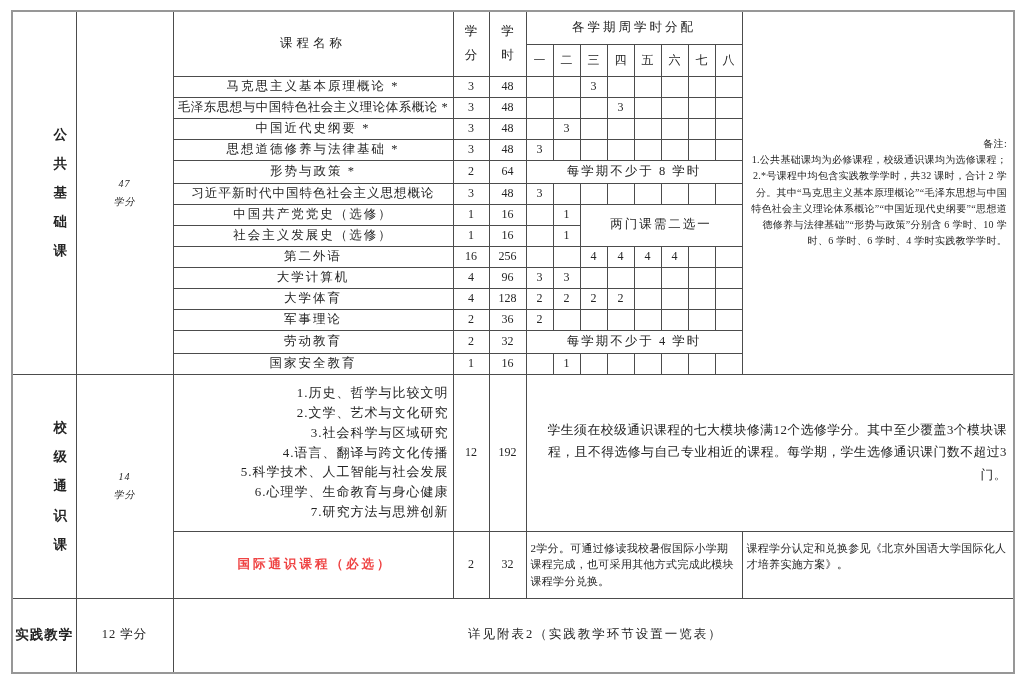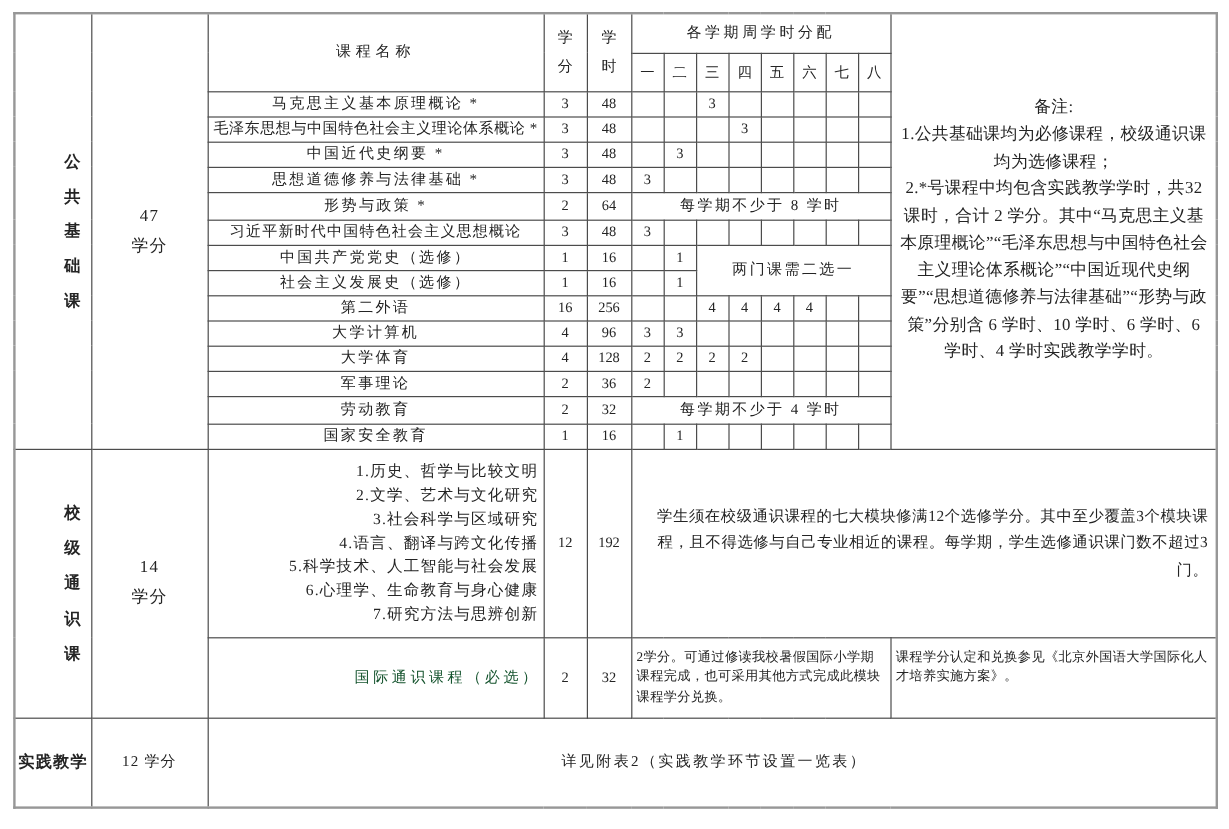--- a/index.html
+++ b/index.html
@@ -26,34 +26,34 @@
   td.num{font-size:12px;letter-spacing:0;}
   td.semcell{font-size:12px;}
   td.spantext{letter-spacing:2px;font-size:12.5px;}
   .vtextwrap{display:flex;justify-content:center;}
   .vtext{
     width:16px;word-break:break-all;text-align:center;
     font-weight:bold;font-size:13.5px;line-height:2.15;letter-spacing:0;margin-left:32px;
   }
   .hdr2{display:flex;justify-content:center;}
   .hdr2 > div{width:15px;word-break:break-all;line-height:1.9;font-size:12.5px;}
-  .credcell div{line-height:1.8;font-size:14px;letter-spacing:1px;}
+  .credcell div{line-height:1.8;font-size:10px;letter-spacing:1px;font-style:italic;}
   td.hdrname{letter-spacing:4px;margin-left:28px;}
   td.disthdr{letter-spacing:3px;}
   td.noteCell{
-    text-align:center;vertical-align:middle;padding:4px 6px 4px 7px;
-    font-size:14px;line-height:1.62;letter-spacing:0.3px;
+    text-align:right;vertical-align:middle;padding:4px 6px 4px 7px;
+    font-size:10px;line-height:1.62;letter-spacing:0.3px;
   }
   td.modulesCell{text-align:right;padding:4px 4px 4px 5px;}
   .modline{font-size:13px;line-height:1.52;letter-spacing:1px;white-space:nowrap;}
   td.genNoteCell{
     text-align:right;vertical-align:middle;padding:2px 6px;
     font-size:12.8px;line-height:1.75;letter-spacing:0.5px;
   }
-  td.intlName{text-align:right;padding-left:6px;color:#14532d;letter-spacing:3px;}
+  td.intlName{text-align:center;padding-left:6px;color:#ef4444;letter-spacing:3px;font-weight:bold;}
   td.smallNote{
     text-align:left;vertical-align:middle;padding:2px 4px;
     font-size:11px;line-height:1.5;letter-spacing:0.3px;
   }
   td.practiceCat{font-weight:bold;font-size:13.5px;letter-spacing:1px;}
   td.practiceDetail{text-align:center;padding-left:6px;letter-spacing:2px;vertical-align:middle;}
   td.practiceCred{letter-spacing:1px;}
 </style>
 </head>
 <body>

